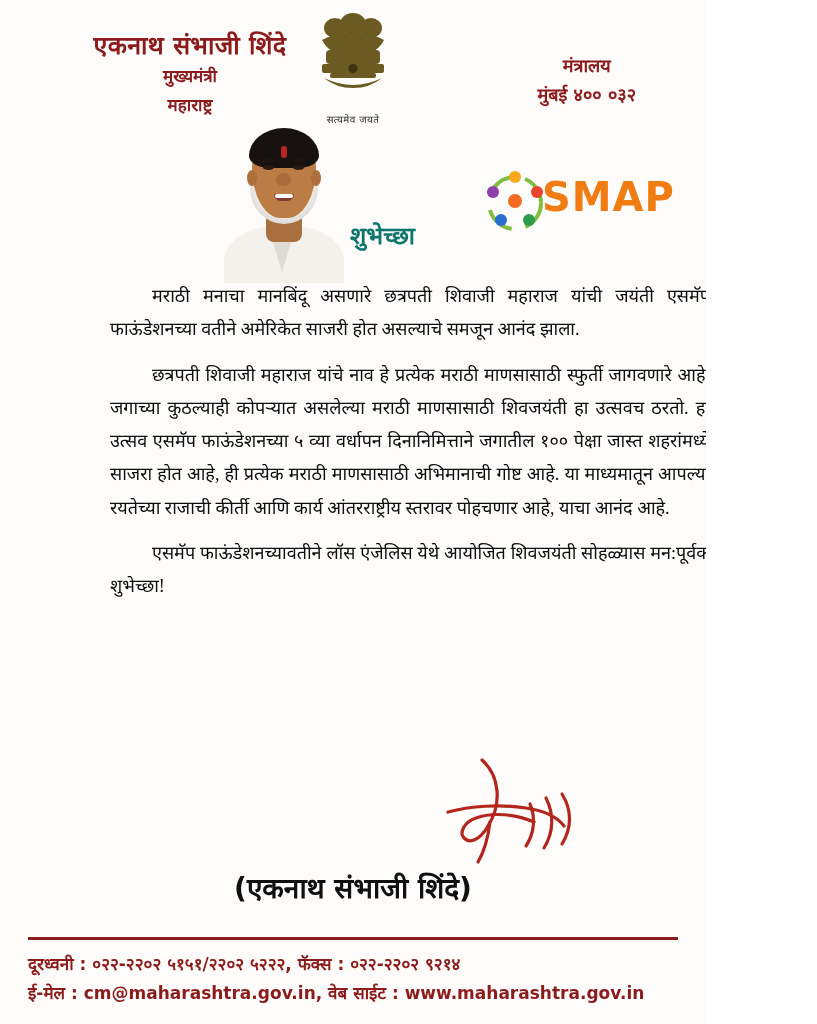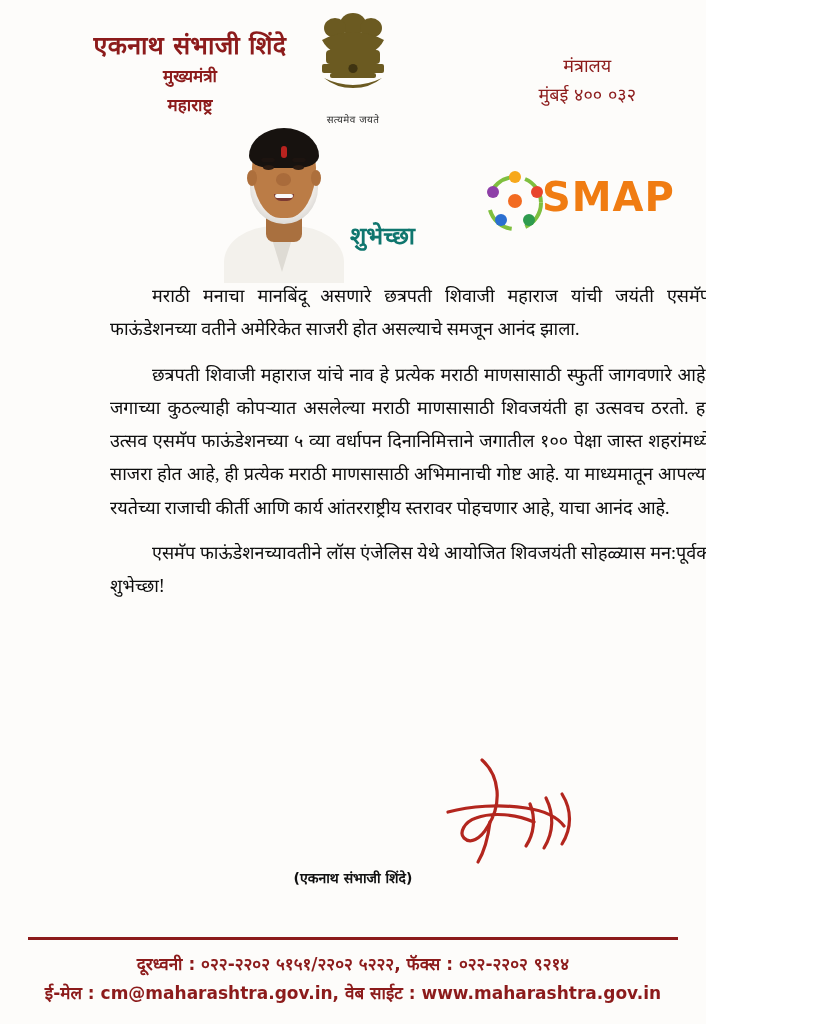--- a/index.html
+++ b/index.html
@@ -63,21 +63,21 @@
     letter-spacing: 0.4px;
   }
 
   .lh-right {
     position: absolute;
     right: 70px;
     top: 52px;
     text-align: center;
     color: #8c1b1b;
     font-size: 18px;
-    font-weight: normal;
+    font-weight: bold;
     line-height: 1.6;
   }
 
   
   .photo-wrap {
     position: absolute;
     left: 216px;
     top: 118px;
     width: 135px;
     height: 165px;
@@ -253,39 +253,38 @@
     top: 752px;
     width: 180px;
     height: 120px;
   }
   .sign-name {
     position: absolute;
     left: 0;
     right: 0;
     top: 868px;
     text-align: center;
-    font-size: 14px;
+    font-size: 28px;
     font-weight: bold;
     color: #101010;
   }
 
   
   .footer {
     position: absolute;
     left: 28px;
     right: 28px;
     bottom: 16px;
   }
   .footer-rule {
     height: 3px;
     background: #8c1b1b;
     margin-bottom: 10px;
   }
   .footer-line {
-    text-align: center;
     color: #8c1b1b;
     font-size: 17px;
     font-weight: bold;
     line-height: 1.7;
   }
 </style>
 </head>
 <body>
 
 <div class="page">

